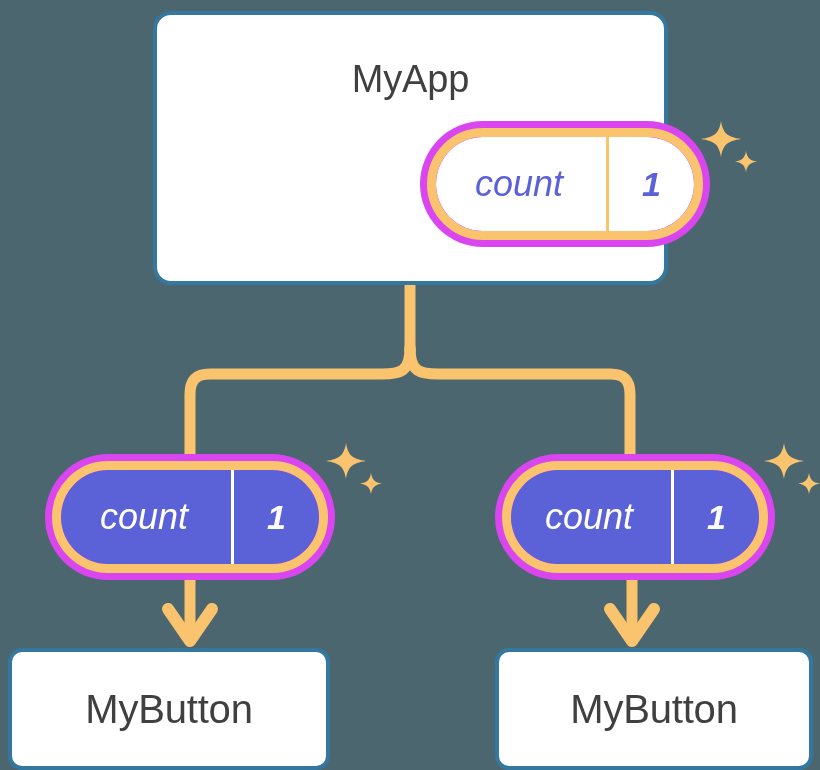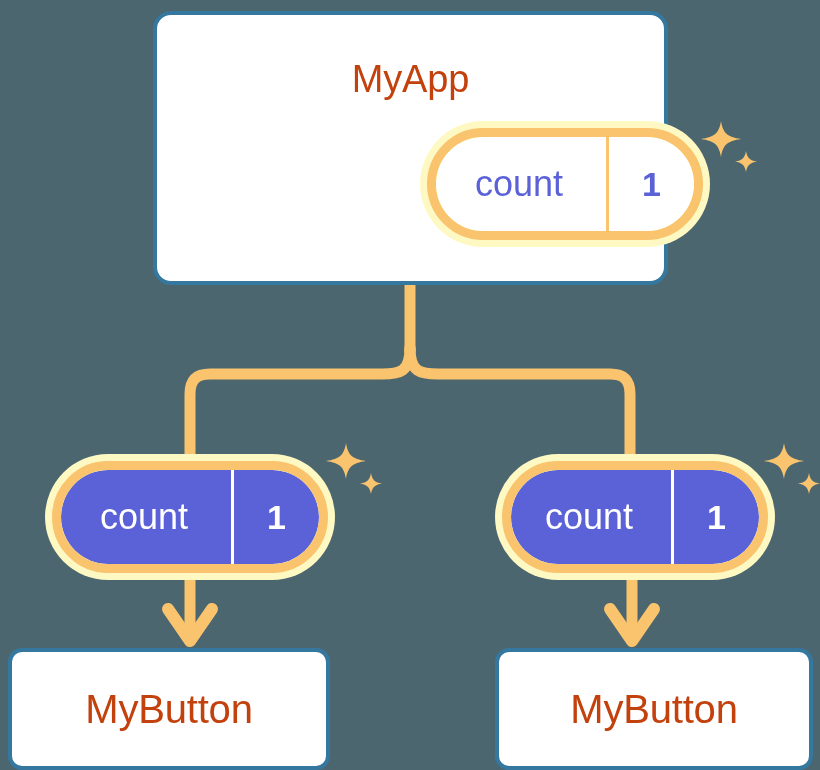--- a/index.html
+++ b/index.html
@@ -35,21 +35,21 @@
     position: absolute;
     background: #ffffff;
     border: 4px solid #35789f;
     border-radius: 14px;
     box-sizing: border-box;
     display: flex;
     align-items: center;
     justify-content: center;
   }
   .card-title {
-    color: #c2410c;
+    color: #404040;
     font-size: 37px;
     font-weight: 500;
     letter-spacing: -0.2px;
     line-height: 1;
   }
 
   #card-myapp {
     left: 153px;
     top: 11px;
     width: 515px;
@@ -82,23 +82,24 @@
   #card-btn-right .card-title {
     font-size: 40px;
   }
 
   
   .pill {
     position: absolute;
     box-sizing: border-box;
     border-radius: 999px;
     
-    background: #fef9c3;
+    background: #d946ef;
     padding: 7px;
     display: block;
+    font-style: italic;
   }
   .pill-ring {
     box-sizing: border-box;
     width: 100%;
     height: 100%;
     border-radius: 999px;
     border: 9px solid #f9c46d;
     padding: 0;
     display: flex;
     align-items: stretch;

